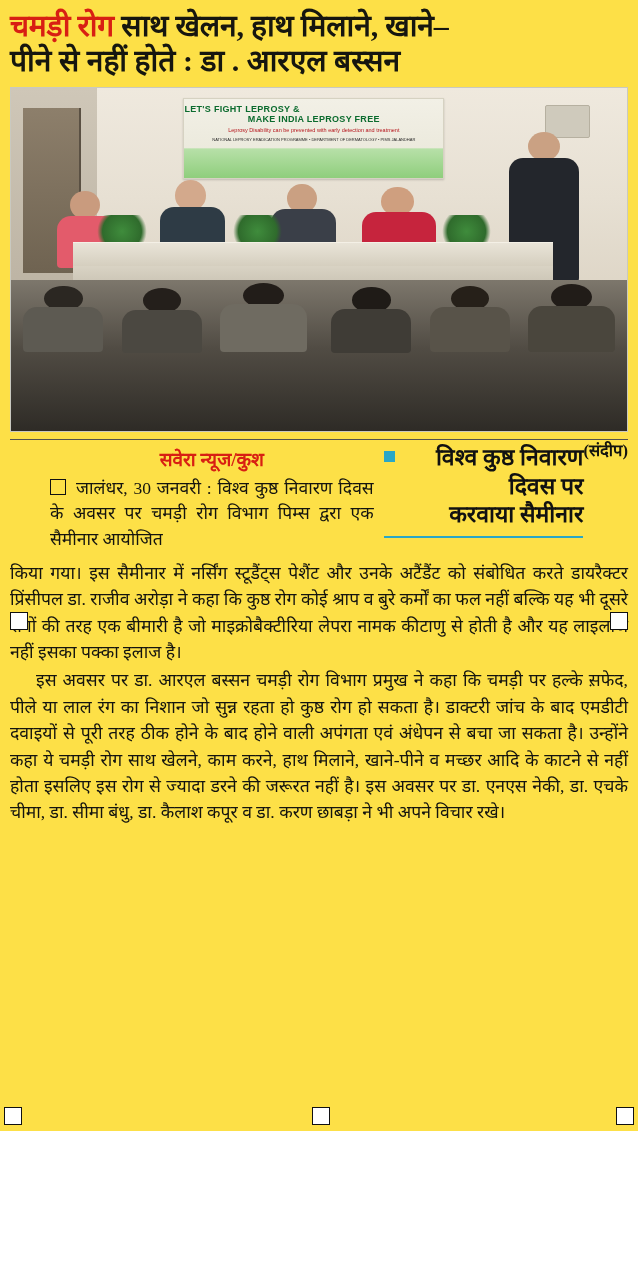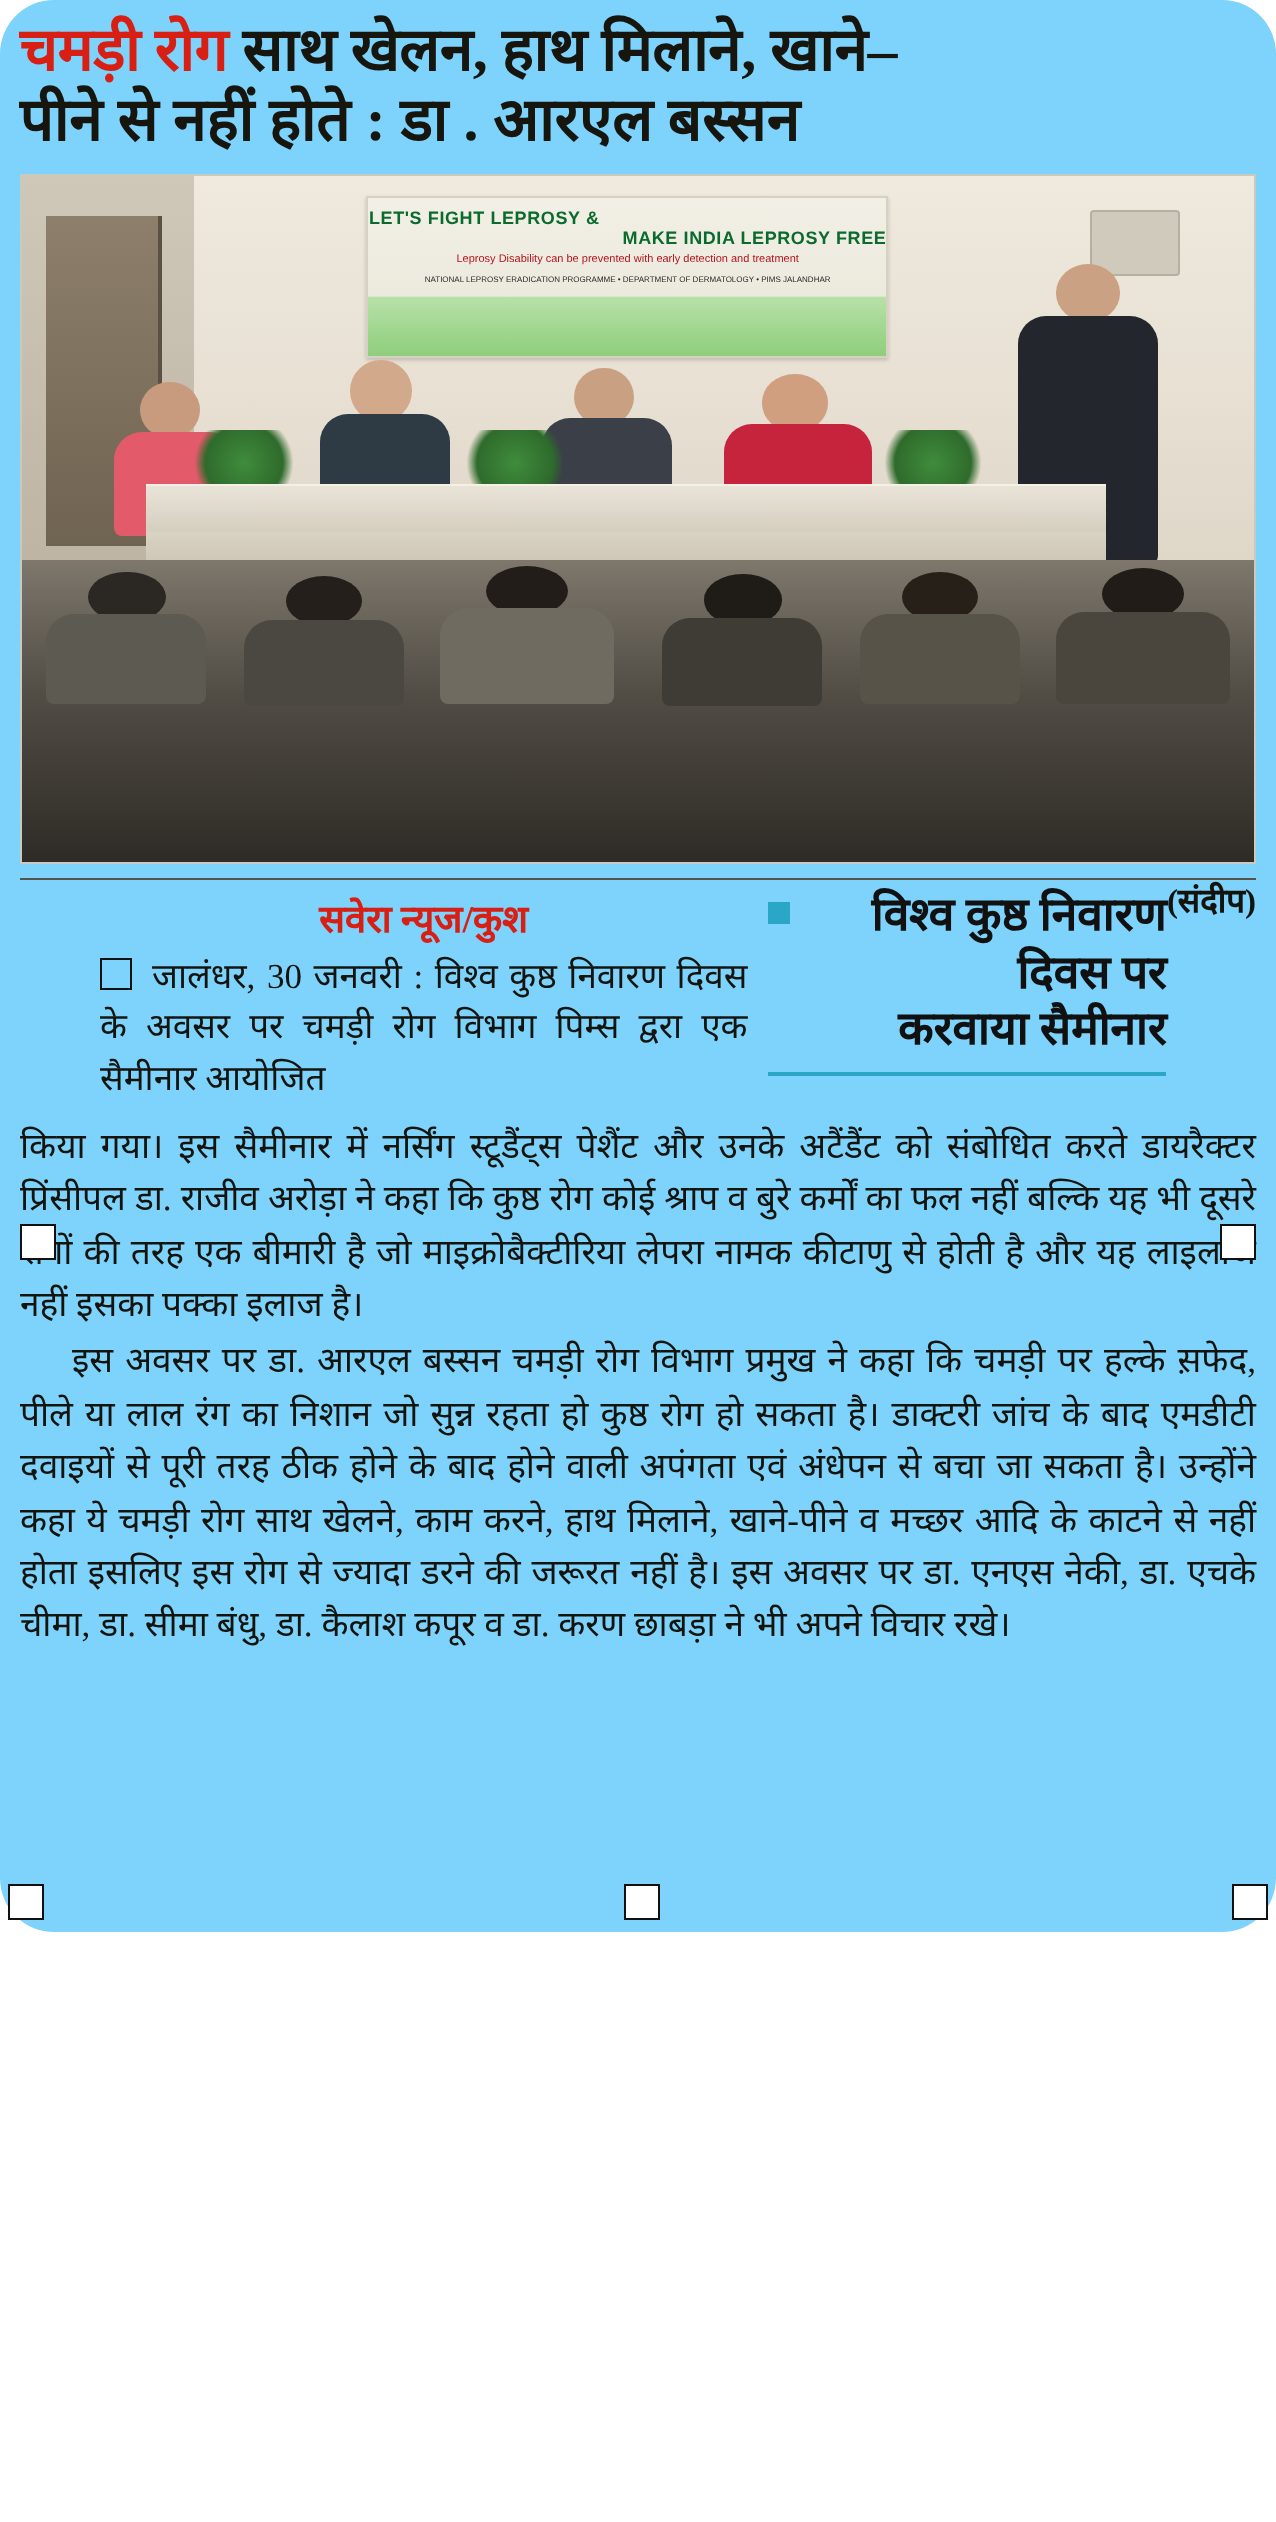--- a/index.html
+++ b/index.html
@@ -10,26 +10,25 @@
   body {
     width: 638px;
     height: 1261px;
     font-family: "Liberation Serif", "DejaVu Serif", serif;
     color: #111111;
     position: relative;
     overflow: hidden;
   }
   .page {
     width: 638px;
-    height: 966px;
+    height: 1131px;
     position: relative;
     box-sizing: border-box;
     padding: 0 10px;
-    background: #7dd3fc;
-    border-radius: 27px;
+    background: #fde047;
   }
 
   
   .headline {
     padding-top: 8px;
     line-height: 1.18;
     font-size: 30px;
     font-weight: bold;
     letter-spacing: -0.2px;
     color: #16160f;
@@ -79,21 +78,21 @@
     background: linear-gradient(180deg,#f2f0e6 0%, #eceadd 62%, #b7e0a8 63%, #8fce7c 100%);
     border: 1px solid #d6d2c2;
     box-shadow: 0 1px 2px rgba(0,0,0,.18);
     overflow: hidden;
   }
   .banner .bl1 {
     color:#0b6b2e; font-weight:bold; font-size:9px; text-align:left;
     margin-top:5px; letter-spacing:.3px; font-family:"Liberation Sans",sans-serif;
   }
   .banner .bl2 {
-    color:#0b6b2e; font-weight:bold; font-size:9px; text-align:right;
+    color:#0b6b2e; font-weight:bold; font-size:9px; text-align:center;
     letter-spacing:.3px; font-family:"Liberation Sans",sans-serif;
   }
   .banner .bl3 {
     color:#b5141b; font-size:5.5px; text-align:center; margin-top:3px;
     font-family:"Liberation Sans",sans-serif;
   }
   .banner .bl4 {
     color:#2a2a2a; font-size:4px; text-align:center; margin-top:4px; line-height:1.5;
     font-family:"Liberation Sans",sans-serif;
   }

